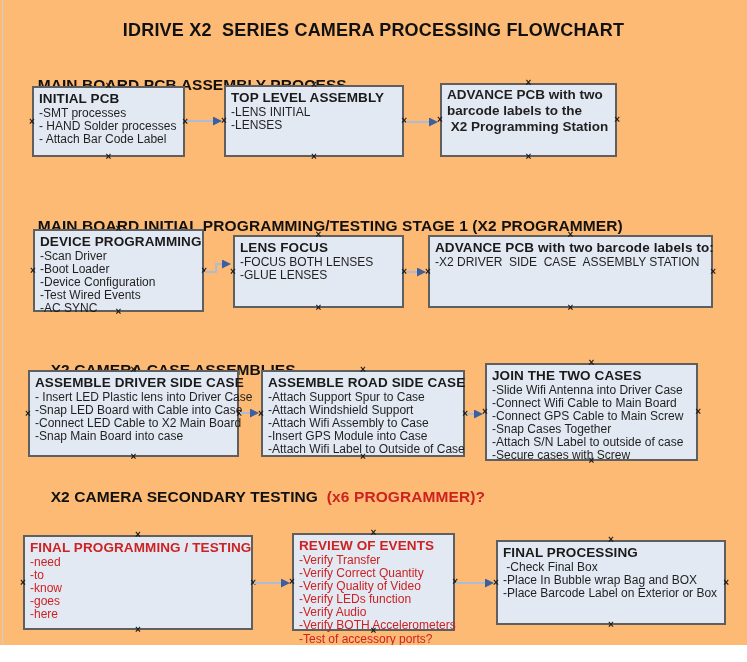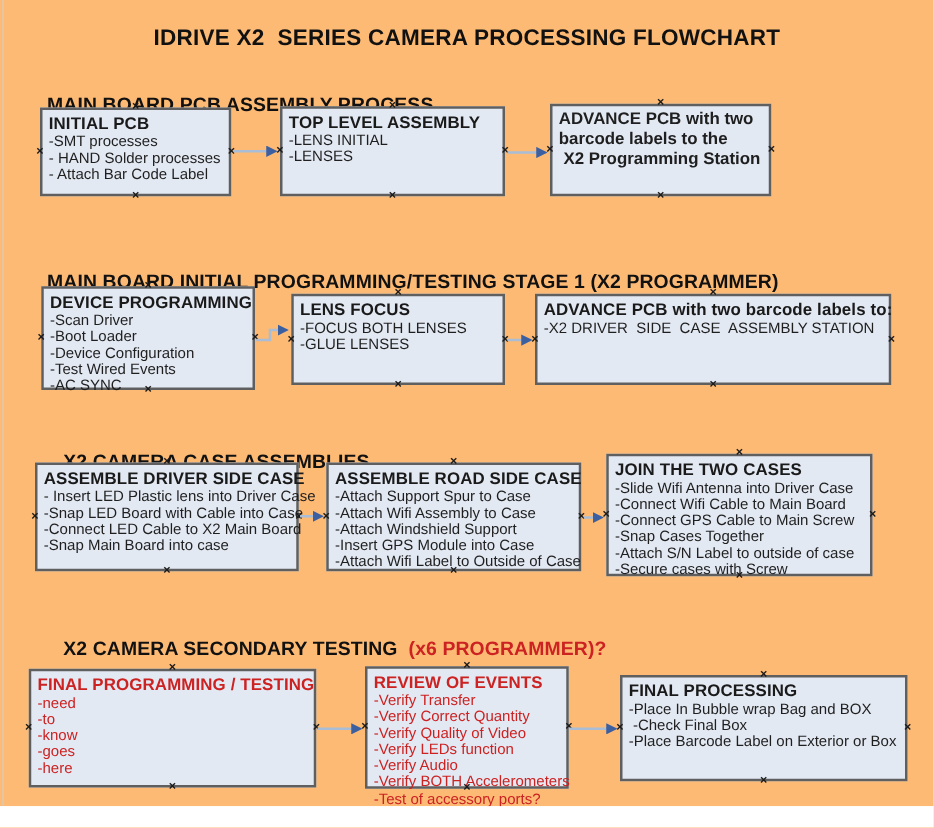--- a/index.html
+++ b/index.html
@@ -60,21 +60,21 @@
 
   <div class="sec-heading" style="left:20px; top:58px;">
     <span>MAIN BOARD PCB ASSEMBLY PROCESS</span><span class="accent"></span>
   </div>
   <div class="sec-heading" style="left:20px; top:199px;">
     <span>MAIN BOARD INITIAL PROGRAMMING/TESTING STAGE 1 (X2 PROGRAMMER)</span><span class="accent"></span>
   </div>
   <div class="sec-heading" style="left:33px; top:343px;">
     <span>X2 CAMERA CASE ASSEMBLIES</span><span class="accent"></span>
   </div>
-  <div class="sec-heading" style="left:33px; top:493px;">
+  <div class="sec-heading" style="left:33px; top:470px;">
     <span>X2 CAMERA SECONDARY TESTING  </span><span class="accent">(x6 PROGRAMMER)?</span>
   </div>
 
   <div class="fc-box" style="left:32px; top:86px; width:153px; height:71px;">
       <div class="box-title">INITIAL PCB</div>
       <div class="box-items">
         <div class="box-item">-SMT processes</div>
         <div class="box-item">- HAND Solder processes</div>
         <div class="box-item">- Attach Bar Code Label</div>
       </div>
@@ -152,22 +152,22 @@
       </div>
       <span class="cp cp-top">×</span>
       <span class="cp cp-right">×</span>
       <span class="cp cp-bottom">×</span>
       <span class="cp cp-left">×</span>
     </div>
   <div class="fc-box" style="left:261px; top:370px; width:204px; height:87px;">
       <div class="box-title">ASSEMBLE ROAD SIDE CASE</div>
       <div class="box-items">
         <div class="box-item">-Attach Support Spur to Case</div>
+        <div class="box-item">-Attach Windshield Support</div>
         <div class="box-item">-Attach Wifi Assembly to Case</div>
-        <div class="box-item">-Attach Windshield Support</div>
         <div class="box-item">-Insert GPS Module into Case</div>
         <div class="box-item">-Attach Wifi Label to Outside of Case</div>
       </div>
       <span class="cp cp-top">×</span>
       <span class="cp cp-right">×</span>
       <span class="cp cp-bottom">×</span>
       <span class="cp cp-left">×</span>
     </div>
   <div class="fc-box" style="left:485px; top:363px; width:213px; height:98px;">
       <div class="box-title">JOIN THE TWO CASES</div>
@@ -211,22 +211,22 @@
         <div class="box-item">-Test of accessory ports?</div>
       </div>
       <span class="cp cp-top">×</span>
       <span class="cp cp-right">×</span>
       <span class="cp cp-bottom">×</span>
       <span class="cp cp-left">×</span>
     </div>
   <div class="fc-box" style="left:496px; top:540px; width:230px; height:85px;">
       <div class="box-title">FINAL PROCESSING</div>
       <div class="box-items">
+        <div class="box-item"> -Check Final Box</div>
         <div class="box-item">-Place In Bubble wrap Bag and BOX</div>
-        <div class="box-item"> -Check Final Box</div>
         <div class="box-item">-Place Barcode Label on Exterior or Box</div>
       </div>
       <span class="cp cp-top">×</span>
       <span class="cp cp-right">×</span>
       <span class="cp cp-bottom">×</span>
       <span class="cp cp-left">×</span>
     </div>
 
   <svg class="connectors" viewBox="0 0 747 662">
     <defs>

